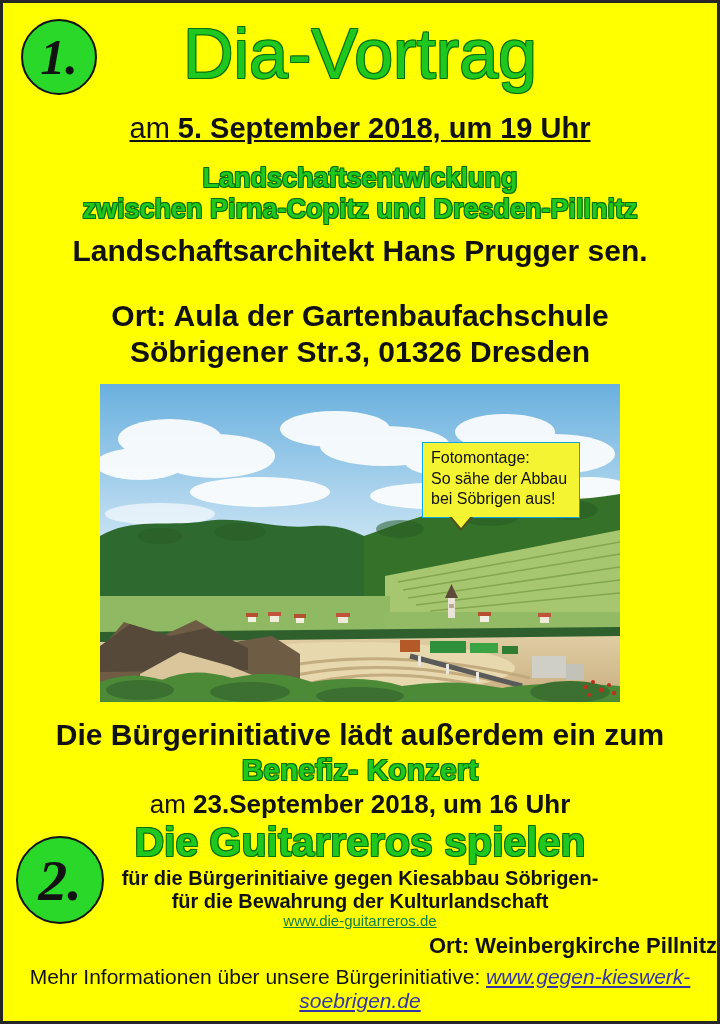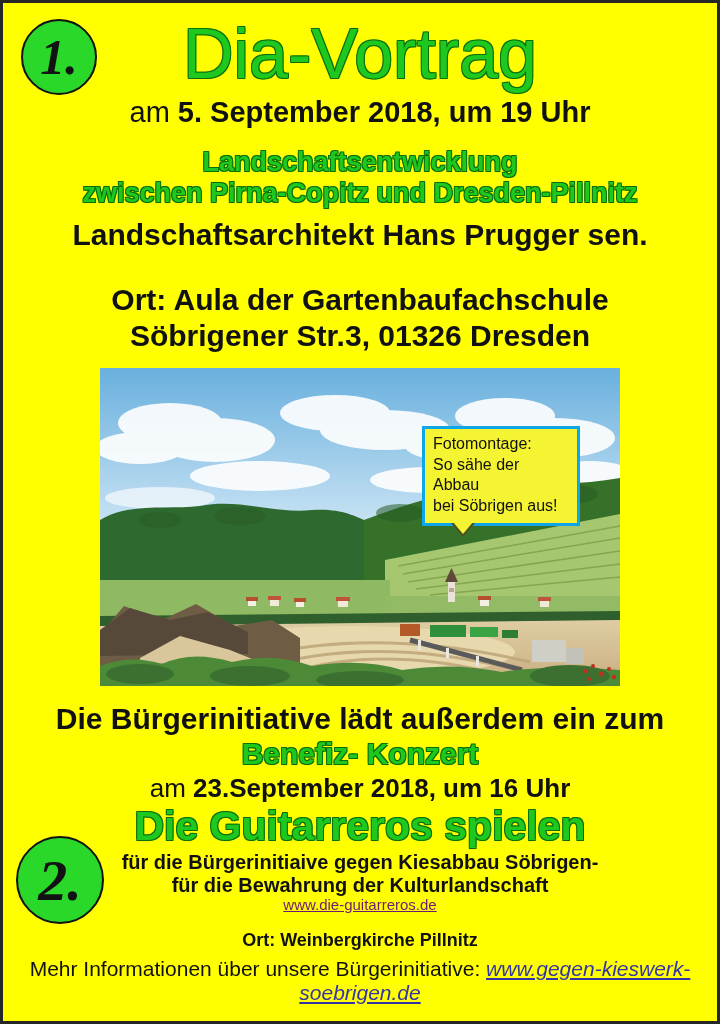--- a/index.html
+++ b/index.html
@@ -15,53 +15,53 @@
     display:flex; align-items:center; justify-content:center; box-sizing:border-box;
   }
   .badge-1 { left:18px; top:16px; width:76px; height:76px; font-size:50px; }
   .badge-2 { left:13px; top:833px; width:88px; height:88px; font-size:58px; }
 
   .green-outline {
     color:#1fc81f;
     text-shadow:1px 1px 0 #0a700a, -1px -1px 0 #0a700a, 1px -1px 0 #0a700a, -1px 1px 0 #0a700a;
   }
   .title1 { margin-top:16px; font-size:70px; line-height:1.0; font-weight:normal; letter-spacing:0px; }
-  .dateline1 { margin-top:8px; font-size:29px; line-height:1.1; }
+  .dateline1 { margin-top:24px; font-size:29px; line-height:1.1;text-decoration:underline; }
   .rg { font-weight:normal; }
   .bd { font-weight:bold; }
   .topic { margin-top:18px; font-size:27px; line-height:1.16; font-weight:bold; }
   .speaker { margin-top:8px; font-size:30px; line-height:1.16; font-weight:bold; }
   .location { margin-top:30px; font-size:30px; line-height:1.2; font-weight:bold; }
 
   .photo-wrap { position:relative; width:520px; height:318px; margin:14px auto 0 auto; }
   .photo-wrap svg { display:block; width:520px; height:318px; }
   .callout {
     position:absolute; left:322px; top:58px; width:158px; box-sizing:border-box;
-    background:#f4f432; border:3px solid #0ea5e9; padding:5px 8px 7px 8px;
+    background:#f4f432; border:1px solid #0ea5e9; padding:5px 8px 7px 8px;
     font-size:16px; line-height:1.28; text-align:left; color:#111;
   }
   .callout::before {
     content:""; position:absolute; left:26px; bottom:-14px;
     border-left:12px solid transparent; border-right:12px solid transparent;
     border-top:14px solid #50501e;
   }
   .callout::after {
     content:""; position:absolute; left:28px; bottom:-11px;
     border-left:10px solid transparent; border-right:10px solid transparent;
     border-top:12px solid #f4f432;
   }
 
   .intro2 { margin-top:16px; font-size:30px; line-height:1.16; font-weight:bold; }
   .concert { font-size:30px; line-height:1.16; font-weight:bold; }
   .dateline2 { margin-top:2px; font-size:26px; line-height:1.15; }
   .title2 { font-size:41px; line-height:1.1; font-weight:bold; }
   .purpose { margin-top:2px; font-size:20px; line-height:1.15; font-weight:bold; }
   .band-url { font-size:15px; line-height:1.1; }
-  .band-url a { color:#701a75; text-decoration:underline; }
-  .ort2 { margin-top:18px; font-size:18px; line-height:1.1; font-weight:bold; }
+  .band-url a { color:#15803d; text-decoration:underline; }
+  .ort2 { margin-top:5px; font-size:22px; line-height:1.1; font-weight:bold;text-align:right; }
   .footer { margin-top:6px; font-size:21px; line-height:1.15; }
   .footer a { color:#3434a6; font-style:italic; text-decoration:underline; font-weight:500; }
 </style>
 </head>
 <body>
 
 <div class="poster">
 
   <div class="badge badge-1">
     <span>1.</span>

